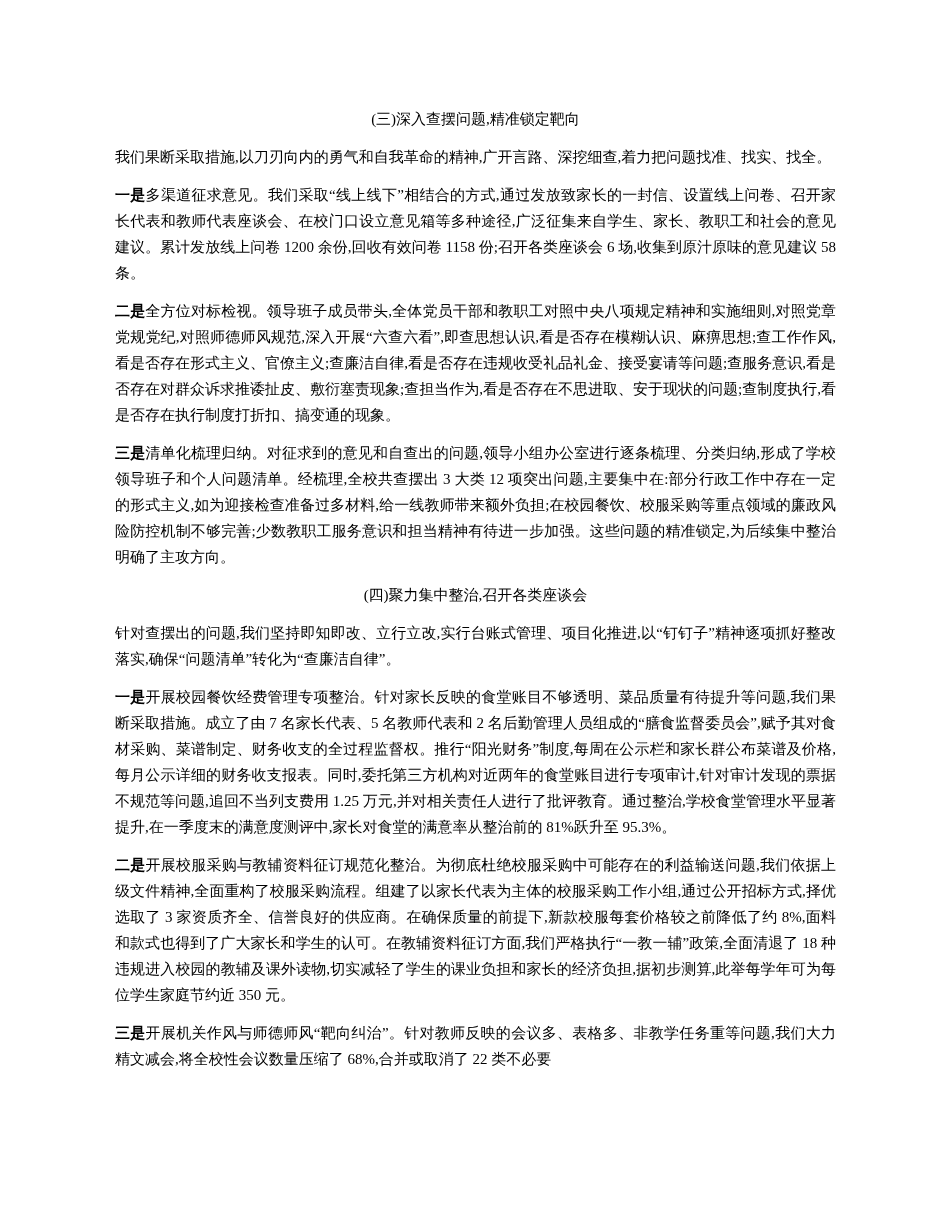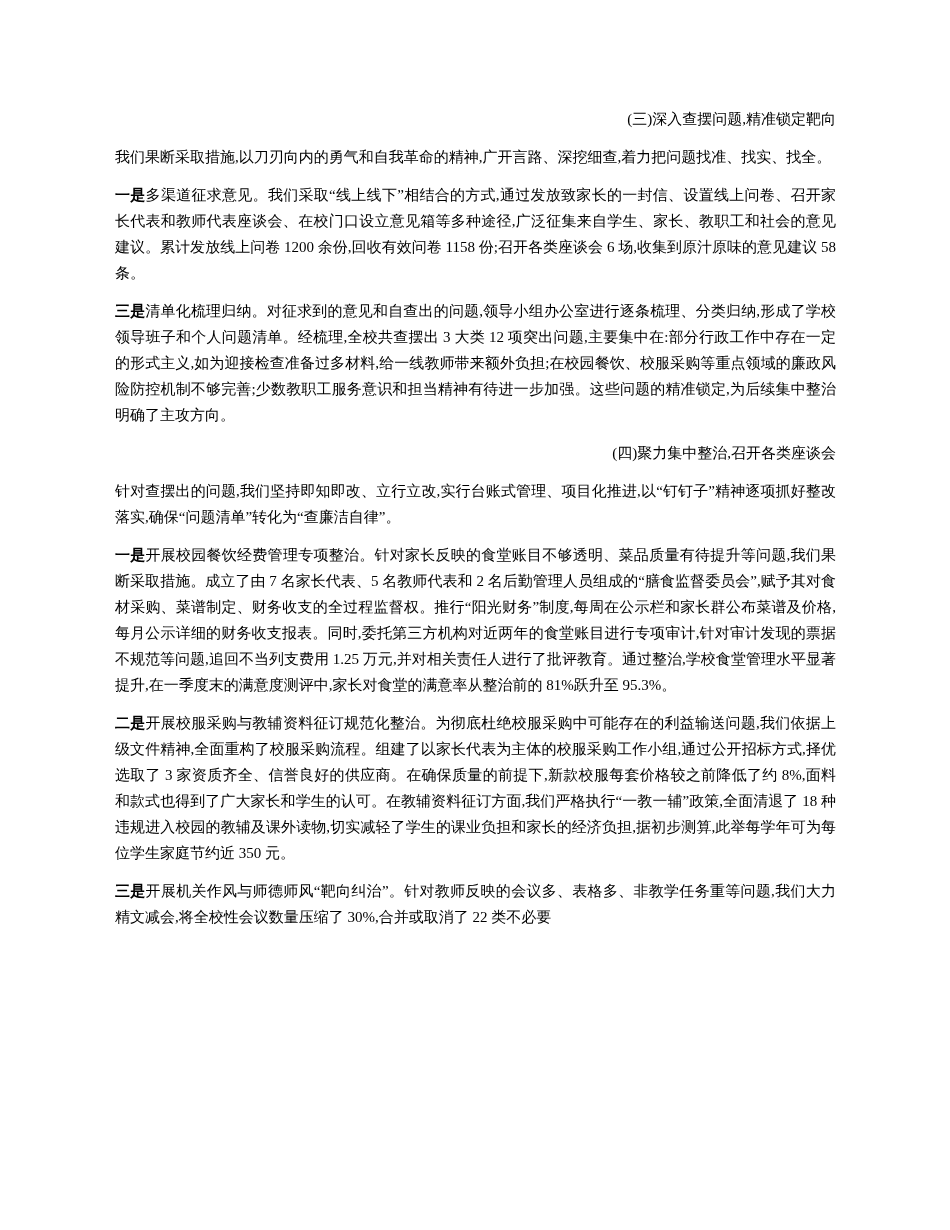--- a/index.html
+++ b/index.html
@@ -24,33 +24,34 @@
     }
     .para {
       margin: 0 0 12px 0;
       font-size: 15px;
       line-height: 26px;
       text-align: justify;
       word-break: break-all;
       color: #000000;
     }
     .para.heading {
-      text-align: right;
+      text-align: center;
     }
     .para .lead {
       font-weight: bold;
       margin-top: 28px;
     }
   </style>
 </head>
 <body>
 
 <div class="page" id="doc">
     <p class="para heading"><span>(三)深入查摆问题,精准锁定靶向</span></p>
     <p class="para"><span>我们果断采取措施,以刀刃向内的勇气和自我革命的精神,广开言路、深挖细查,着力把问题找准、找实、找全。</span></p>
     <p class="para"><span class="lead">一是</span><span>多渠道征求意见。我们采取“线上线下”相结合的方式,通过发放致家长的一封信、设置线上问卷、召开家长代表和教师代表座谈会、在校门口设立意见箱等多种途径,广泛征集来自学生、家长、教职工和社会的意见建议。累计发放线上问卷 1200 余份,回收有效问卷 1158 份;召开各类座谈会 6 场,收集到原汁原味的意见建议 58 条。</span></p>
+    <p class="para"><span class="lead">二是</span><span>全方位对标检视。领导班子成员带头,全体党员干部和教职工对照中央八项规定精神和实施细则,对照党章党规党纪,对照师德师风规范,深入开展“六查六看”,即查思想认识,看是否存在模糊认识、麻痹思想;查工作作风,看是否存在形式主义、官僚主义;查廉洁自律,看是否存在违规收受礼品礼金、接受宴请等问题;查服务意识,看是否存在对群众诉求推诿扯皮、敷衍塞责现象;查担当作为,看是否存在不思进取、安于现状的问题;查制度执行,看是否存在执行制度打折扣、搞变通的现象。</span></p>
     <p class="para"><span class="lead">三是</span><span>清单化梳理归纳。对征求到的意见和自查出的问题,领导小组办公室进行逐条梳理、分类归纳,形成了学校领导班子和个人问题清单。经梳理,全校共查摆出 3 大类 12 项突出问题,主要集中在:部分行政工作中存在一定的形式主义,如为迎接检查准备过多材料,给一线教师带来额外负担;在校园餐饮、校服采购等重点领域的廉政风险防控机制不够完善;少数教职工服务意识和担当精神有待进一步加强。这些问题的精准锁定,为后续集中整治明确了主攻方向。</span></p>
     <p class="para heading"><span>(四)聚力集中整治,召开各类座谈会</span></p>
     <p class="para"><span>针对查摆出的问题,我们坚持即知即改、立行立改,实行台账式管理、项目化推进,以“钉钉子”精神逐项抓好整改落实,确保“问题清单”转化为“查廉洁自律”。</span></p>
     <p class="para"><span class="lead">一是</span><span>开展校园餐饮经费管理专项整治。针对家长反映的食堂账目不够透明、菜品质量有待提升等问题,我们果断采取措施。成立了由 7 名家长代表、5 名教师代表和 2 名后勤管理人员组成的“膳食监督委员会”,赋予其对食材采购、菜谱制定、财务收支的全过程监督权。推行“阳光财务”制度,每周在公示栏和家长群公布菜谱及价格,每月公示详细的财务收支报表。同时,委托第三方机构对近两年的食堂账目进行专项审计,针对审计发现的票据不规范等问题,追回不当列支费用 1.25 万元,并对相关责任人进行了批评教育。通过整治,学校食堂管理水平显著提升,在一季度末的满意度测评中,家长对食堂的满意率从整治前的 81%跃升至 95.3%。</span></p>
     <p class="para"><span class="lead">二是</span><span>开展校服采购与教辅资料征订规范化整治。为彻底杜绝校服采购中可能存在的利益输送问题,我们依据上级文件精神,全面重构了校服采购流程。组建了以家长代表为主体的校服采购工作小组,通过公开招标方式,择优选取了 3 家资质齐全、信誉良好的供应商。在确保质量的前提下,新款校服每套价格较之前降低了约 8%,面料和款式也得到了广大家长和学生的认可。在教辅资料征订方面,我们严格执行“一教一辅”政策,全面清退了 18 种违规进入校园的教辅及课外读物,切实减轻了学生的课业负担和家长的经济负担,据初步测算,此举每学年可为每位学生家庭节约近 350 元。</span></p>
-    <p class="para"><span class="lead">三是</span><span>开展机关作风与师德师风“靶向纠治”。针对教师反映的会议多、表格多、非教学任务重等问题,我们大力精文减会,将全校性会议数量压缩了 30%,合并或取消了 22 类不必要</span></p>
+    <p class="para"><span class="lead">三是</span><span>开展机关作风与师德师风“靶向纠治”。针对教师反映的会议多、表格多、非教学任务重等问题,我们大力精文减会,将全校性会议数量压缩了 68%,合并或取消了 22 类不必要</span></p>
   </div>
 
 </body></html>

